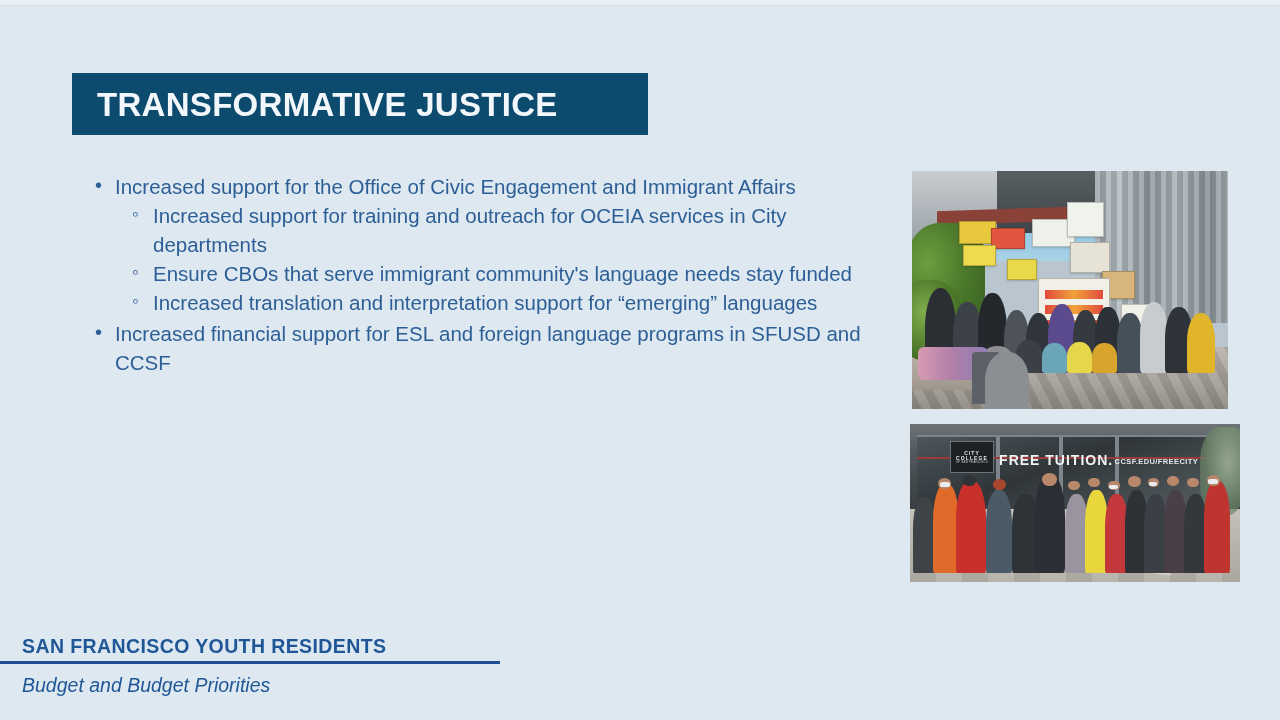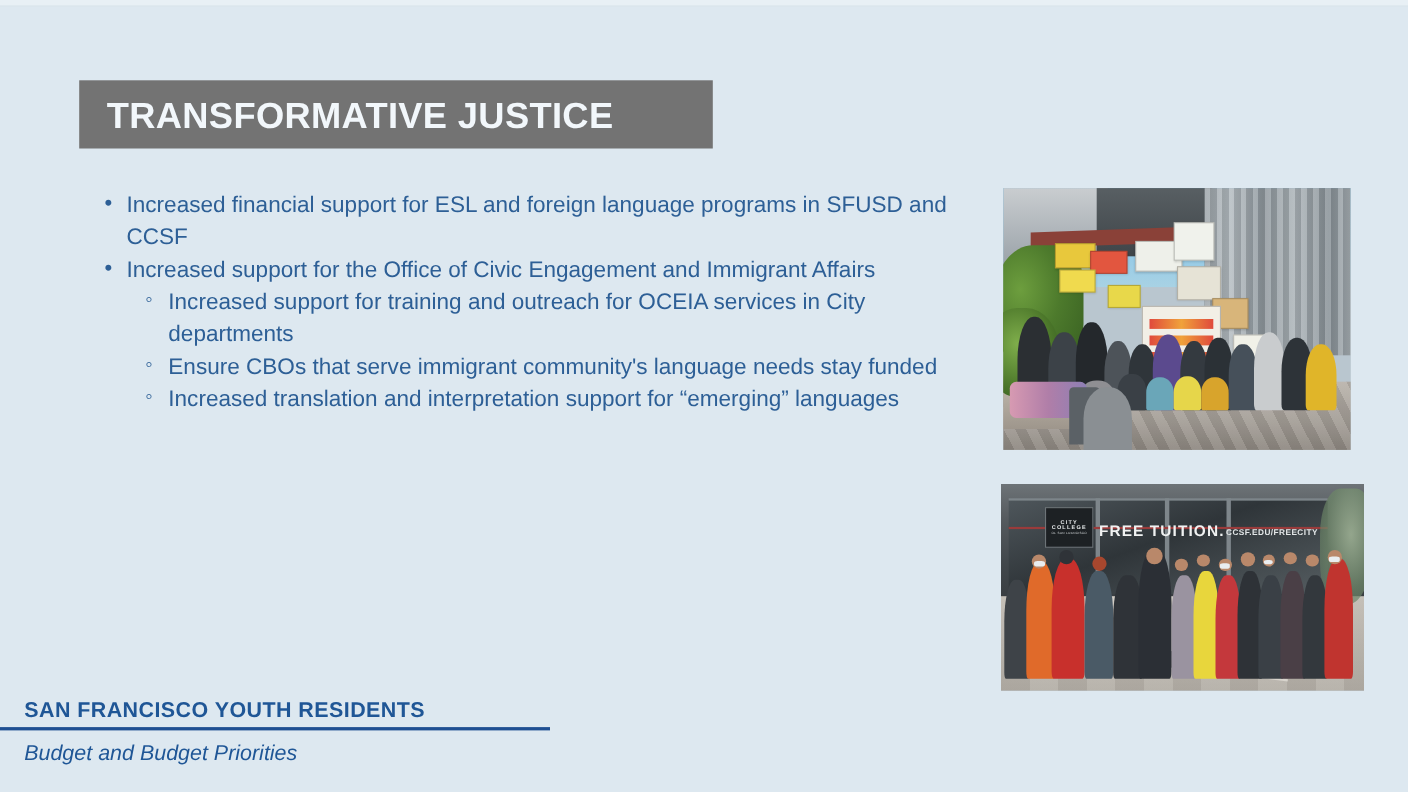--- a/index.html
+++ b/index.html
@@ -31,21 +31,21 @@
     border-bottom: 1px solid #d6e2ea;
   }
 
   
   .title-banner {
     position: absolute;
     left: 72px;
     top: 73px;
     width: 576px;
     height: 62px;
-    background: #737373;
+    background: #0c4a6e;
     display: flex;
     align-items: center;
   }
   .title-banner .title-text {
     color: #f2f7fb;
     font-size: 33px;
     font-weight: bold;
     letter-spacing: 0.3px;
     padding-left: 25px;
     line-height: 1;
@@ -154,23 +154,23 @@
     background: #b9c6cf;
   }
   .photo-1 {
     left: 912px;
     top: 171px;
     width: 316px;
     height: 238px;
   }
   .photo-2 {
     left: 910px;
-    top: 440px;
+    top: 424px;
     width: 330px;
-    height: 188px;
+    height: 158px;
   }
   .ph-inner { position: absolute; inset: 0; }
 
   
   .p1-sky {
     position: absolute; left: 0; top: 0; width: 100%; height: 38%;
     background: linear-gradient(180deg,#6ab4e0 0%, #8ec8e8 55%, #a8d2e4 100%);
   }
   .p1-bldgL {
     position: absolute; left: 0; top: 0; width: 30%; height: 30%;
@@ -324,36 +324,36 @@
 
   <div class="top-strip"></div>
 
   <div class="title-banner">
     <div class="title-text">TRANSFORMATIVE JUSTICE</div>
   </div>
 
   <div class="body-col">
 
     <ul class="lvl1">
-      <li>
-        <span class="txt">Increased financial support for ESL and foreign language programs in SFUSD and CCSF</span>
-      </li>
       <li>
         <span class="txt">Increased support for the Office of Civic Engagement and Immigrant Affairs</span>
         <ul class="lvl2">
           <li>
             <span class="txt">Increased support for training and outreach for OCEIA services in City departments</span>
           </li>
           <li>
             <span class="txt">Ensure CBOs that serve immigrant community's language needs stay funded</span>
           </li>
           <li>
             <span class="txt">Increased translation and interpretation support for “emerging” languages</span>
           </li>
         </ul>
+      </li>
+      <li>
+        <span class="txt">Increased financial support for ESL and foreign language programs in SFUSD and CCSF</span>
       </li>
     </ul>
   </div>
 
   <div class="photo photo-1">
     <div class="ph-inner">
       <div class="p1-sky"></div>
       <div class="p1-bldgL"></div>
       <div class="p1-bldgC"></div>
       <div class="p1-bldgR"></div>

